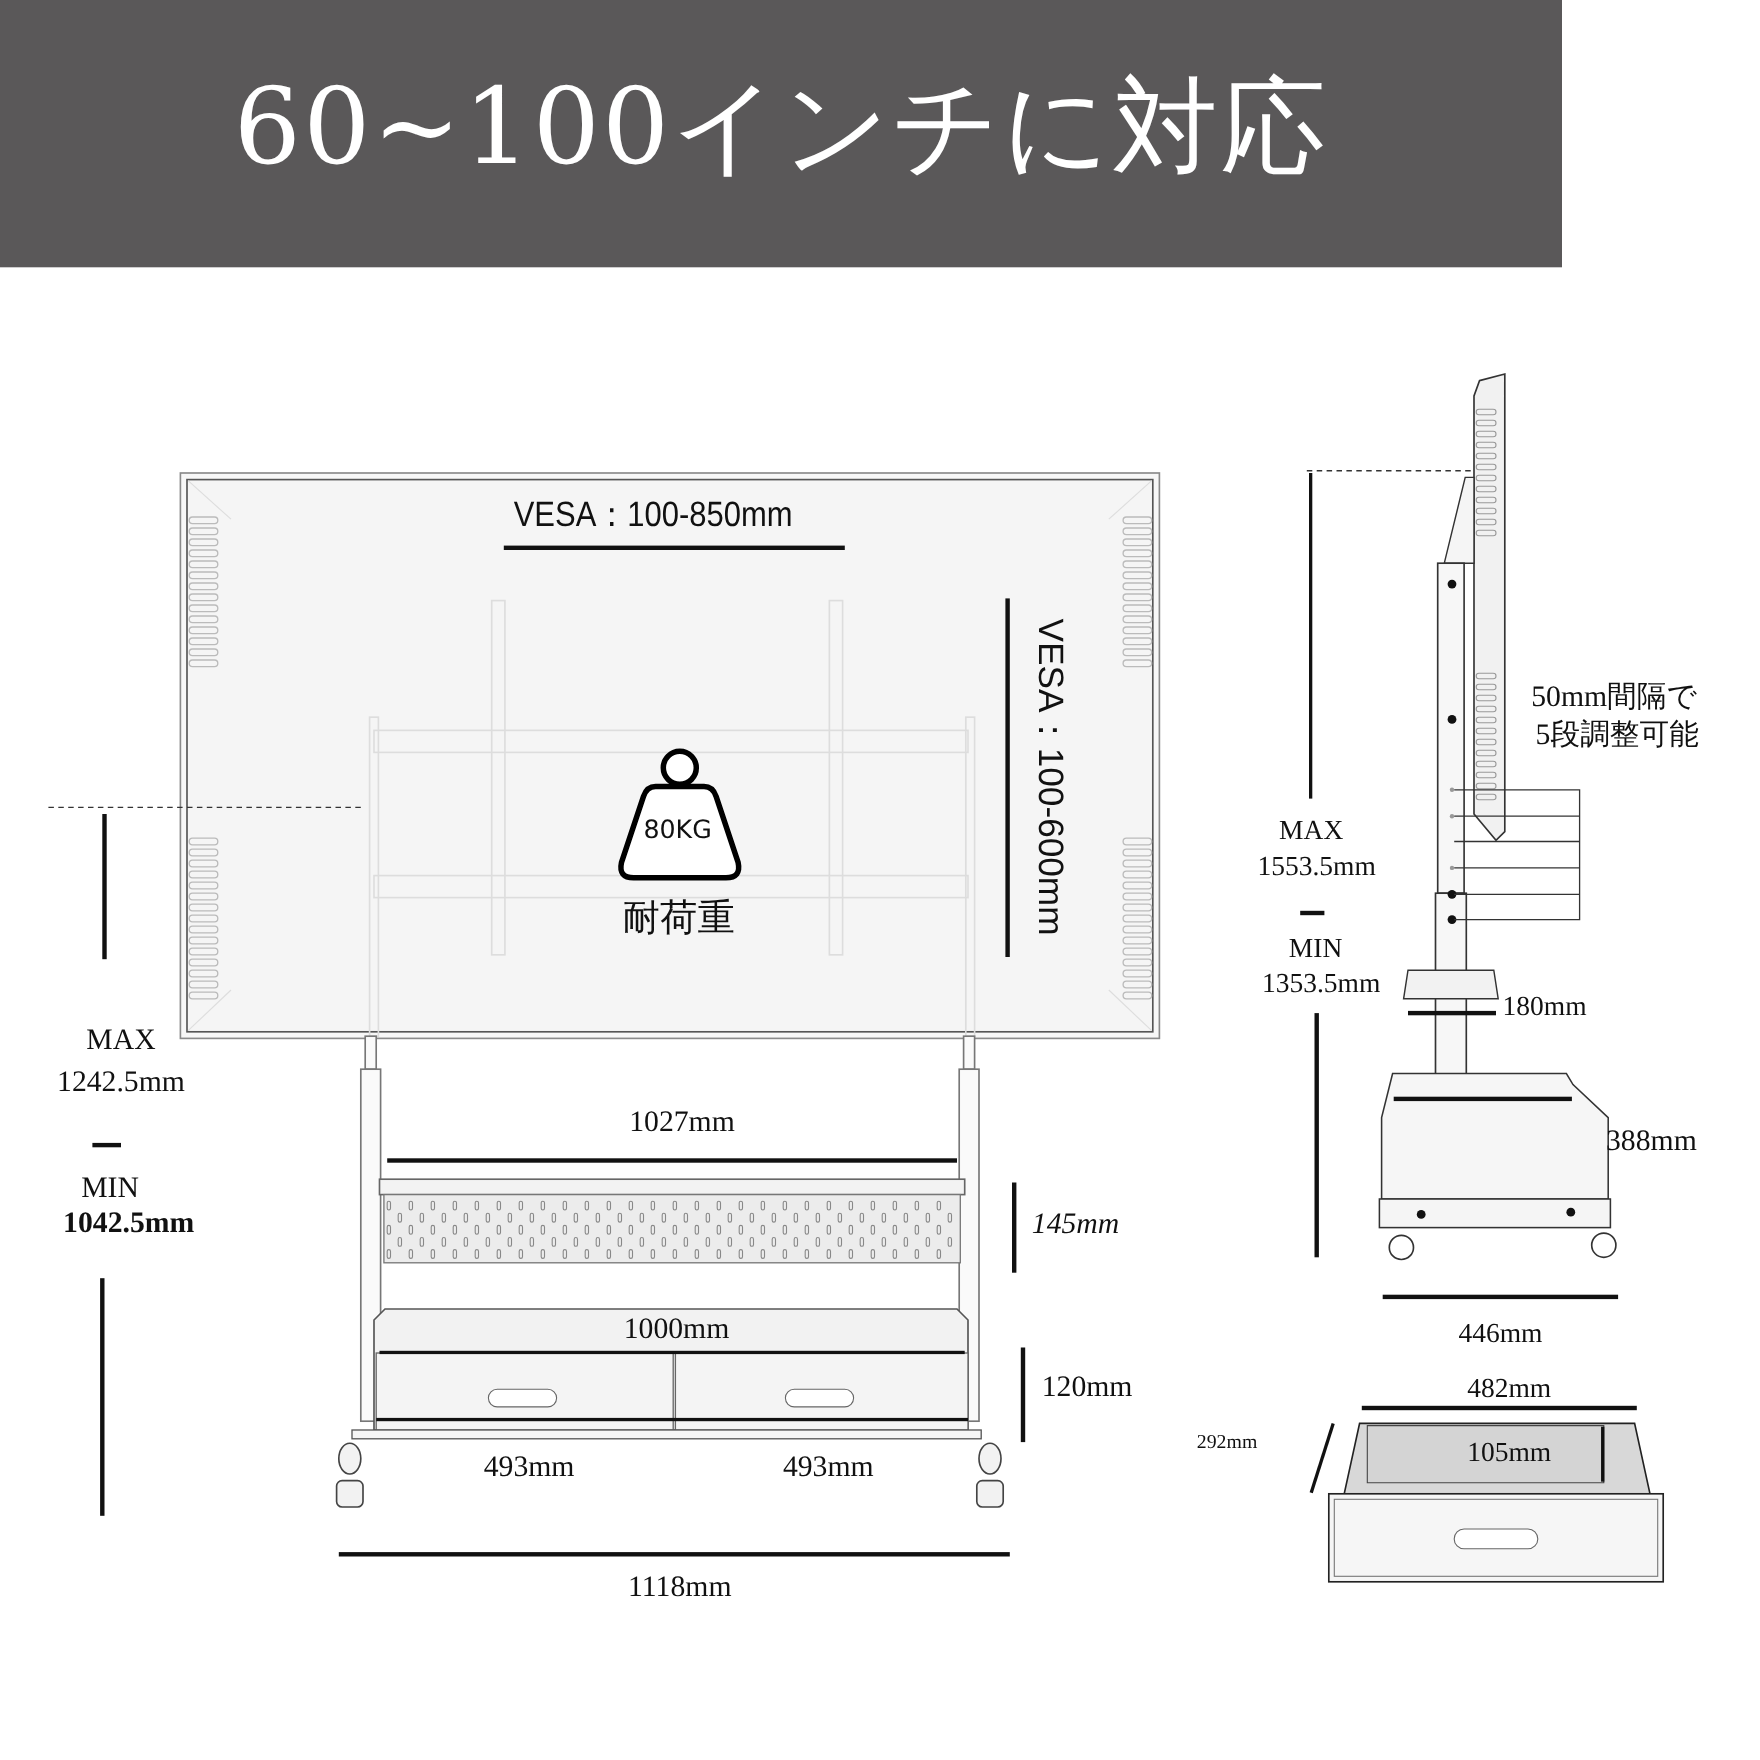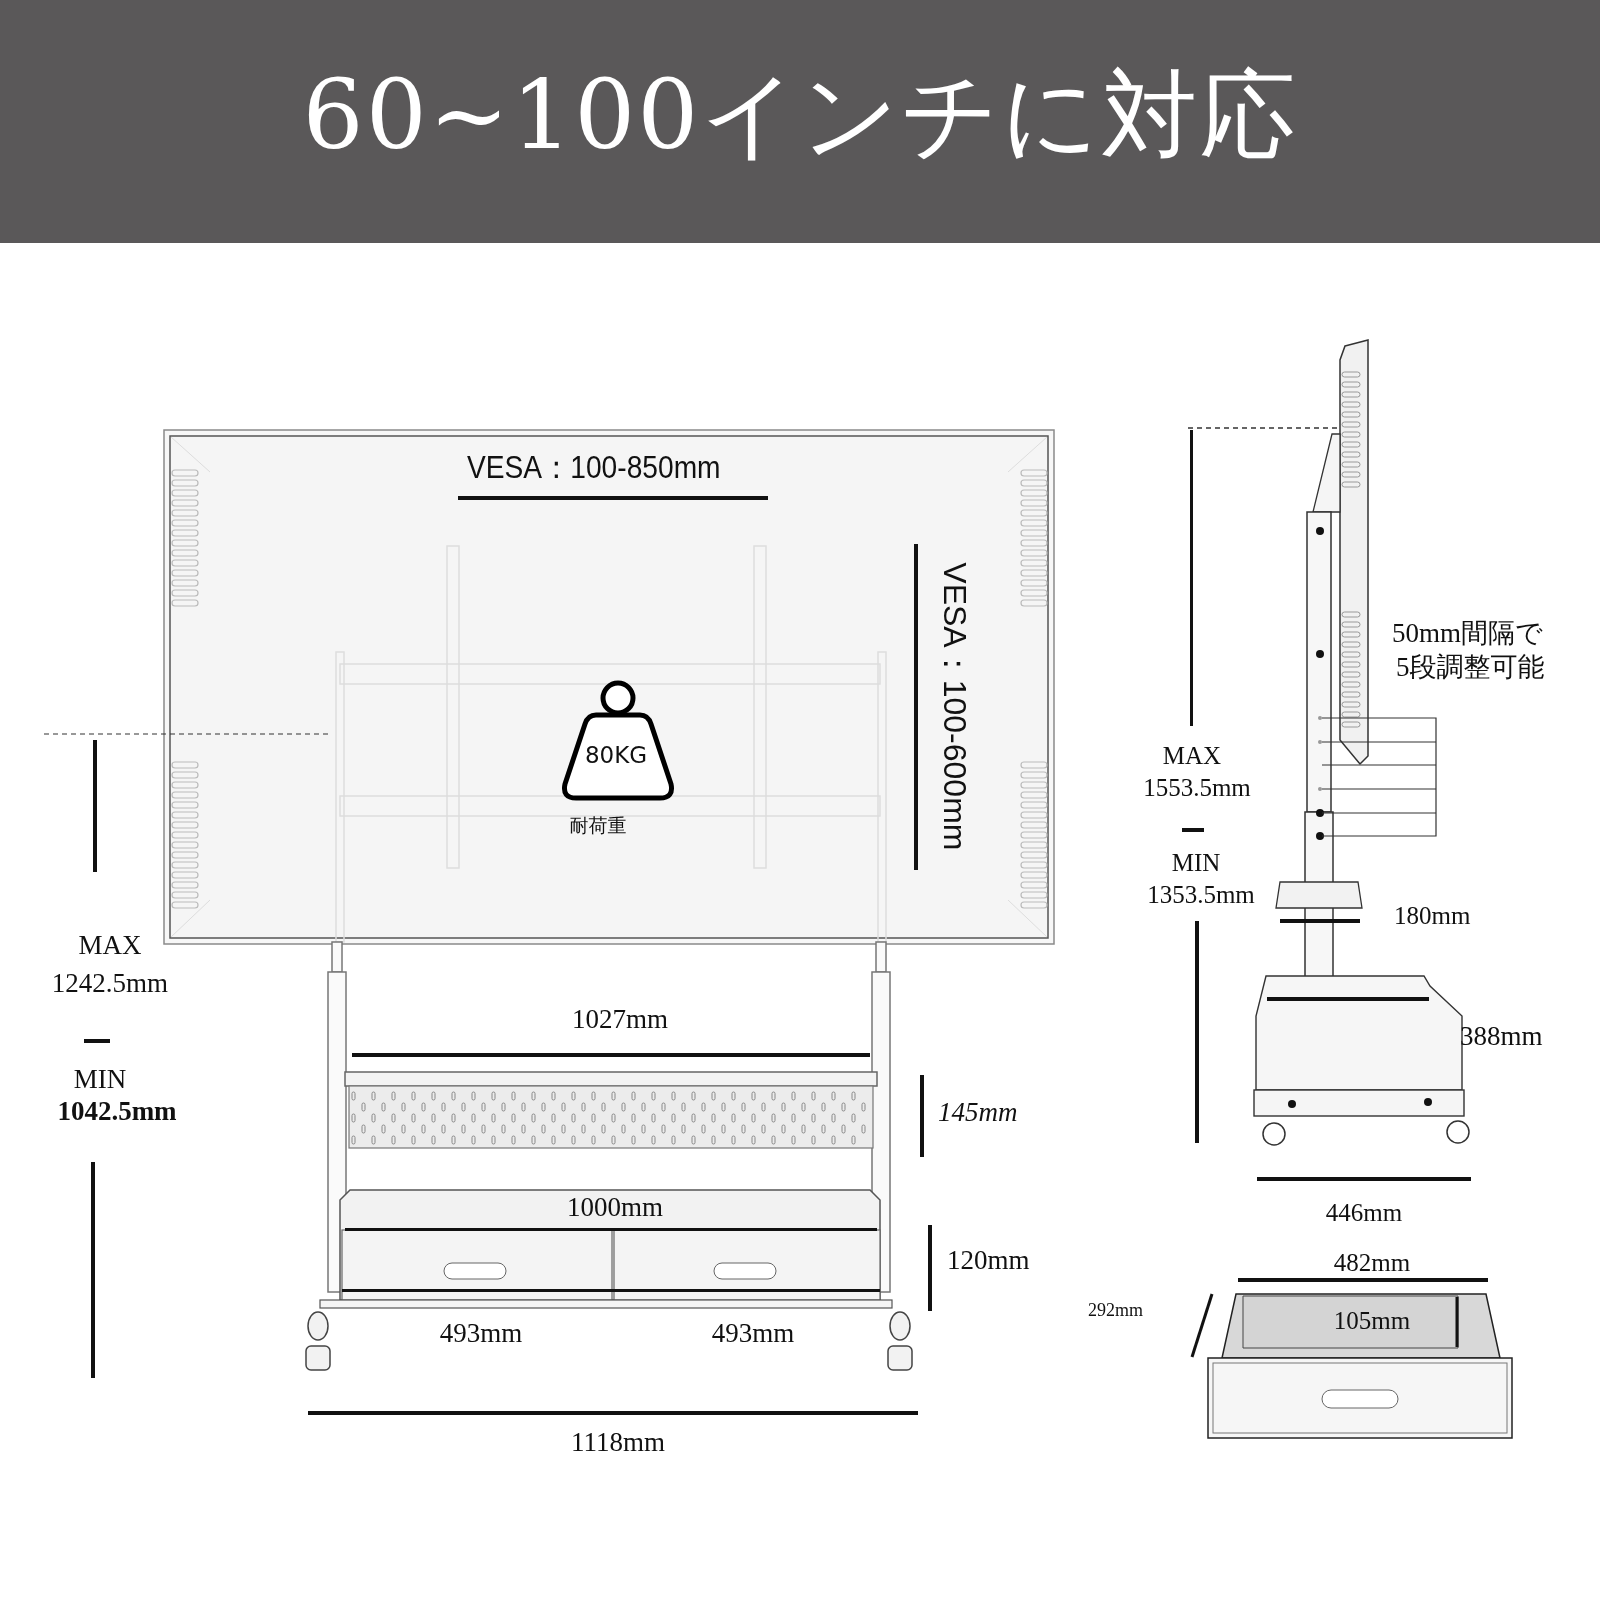--- a/index.html
+++ b/index.html
@@ -3,21 +3,21 @@
 <meta charset="utf-8">
 <style>
   html, body { margin: 0; padding: 0; }
   body {
     width: 1600px; height: 1600px; position: relative; overflow: hidden;
     background: #ffffff;
     font-family: "Liberation Serif", "DejaVu Serif", serif;
     color: #111;
   }
   .banner {
-    position: absolute; left: 0; top: 0; width: 1600px; height: 243px;
+    position: absolute; left: 0; top: 0; width: 1420px; height: 243px;
     background: #5a5859;
     display: flex; align-items: center; justify-content: center;
   }
   .banner-title {
     color: #ffffff; font-size: 96px; letter-spacing: 2px;
     font-family: "DejaVu Serif", "Liberation Serif", serif;
     font-weight: normal; margin-top: -10px;
   }
   .lbl { position: absolute; white-space: nowrap; font-size: 27px; line-height: 1.15; }
   .center { text-align: center; }
@@ -268,21 +268,21 @@
 <div class="bar" style="left:1280px;top:919px;width:80px;height:4px;"></div>
 <div class="bar" style="left:1267px;top:997px;width:162px;height:4px;"></div>
 <div class="bar" style="left:1257px;top:1177px;width:214px;height:4px;"></div>
 <div class="bar" style="left:1238px;top:1278px;width:250px;height:4px;"></div>
 
 <svg style="left:556px;top:672px;" width="120" height="130">
   <circle cx="62" cy="26" r="15" fill="#fff" stroke="#000" stroke-width="5"></circle>
   <path d="M40 43 L84 43 Q92 43 95 52 L115 112 Q118 126 104 126 L20 126 Q6 126 9 112 L29 52 Q32 43 40 43 Z" fill="#fff" stroke="#000" stroke-width="5" stroke-linejoin="round"></path>
 </svg>
 <div class="lbl center" style="left:566px;top:742px;width:100px;font-family:'DejaVu Sans','Liberation Sans',sans-serif;font-weight:normal;font-size:23px;">80KG</div>
-<div class="lbl center" style="left:548px;top:815px;width:100px;font-size:19px;">耐荷重</div>
+<div class="lbl center" style="left:566px;top:815px;width:100px;font-size:34px;">耐荷重</div>
 
 <div class="lbl" style="left:467px;top:449px;font-size:32px;font-family:'Liberation Sans','DejaVu Sans',sans-serif;transform:scaleX(0.88);transform-origin:left;">VESA：100-850mm</div>
 <div class="lbl" style="left:800px;top:688px;font-size:32px;font-family:'Liberation Sans','DejaVu Sans',sans-serif;transform:rotate(90deg);transform-origin:center;width:310px;text-align:center;">VESA：100-600mm</div>
 
 <div class="lbl center" style="left:40px;top:930px;width:140px;">MAX</div>
 <div class="lbl center" style="left:20px;top:968px;width:180px;">1242.5mm</div>
 <div class="lbl center" style="left:30px;top:1064px;width:140px;">MIN</div>
 <div class="lbl center" style="left:22px;top:1096px;width:190px;font-weight:bold;">1042.5mm</div>
 
 <div class="lbl center" style="left:520px;top:1004px;width:200px;text-align:center;">1027mm</div>
@@ -292,19 +292,19 @@
 <div class="lbl center" style="left:381px;top:1318px;width:200px;">493mm</div>
 <div class="lbl center" style="left:653px;top:1318px;width:200px;">493mm</div>
 <div class="lbl center" style="left:518px;top:1427px;width:200px;">1118mm</div>
 
 <div class="lbl" style="left:1392px;top:618px;">50mm間隔で</div>
 <div class="lbl" style="left:1396px;top:652px;">5段調整可能</div>
 <div class="lbl center" style="left:1122px;top:742px;width:140px;font-size:25px;">MAX</div>
 <div class="lbl center" style="left:1112px;top:774px;width:170px;font-size:25px;">1553.5mm</div>
 <div class="lbl center" style="left:1126px;top:849px;width:140px;font-size:25px;">MIN</div>
 <div class="lbl center" style="left:1116px;top:881px;width:170px;font-size:25px;">1353.5mm</div>
-<div class="lbl" style="left:1366px;top:902px;font-size:25px;margin-left:28px;">180mm</div>
+<div class="lbl" style="left:1366px;top:902px;font-size:25px;">180mm</div>
 <div class="lbl" style="left:1460px;top:992px;margin-top:29px;">388mm</div>
 <div class="lbl center" style="left:1274px;top:1199px;width:180px;font-size:25px;">446mm</div>
 
 <div class="lbl center" style="left:1282px;top:1249px;width:180px;font-size:25px;">482mm</div>
 <div class="lbl" style="left:1088px;top:1300px;font-size:18px;">292mm</div>
 <div class="lbl center" style="left:1282px;top:1307px;width:180px;font-size:25px;">105mm</div>
 
 </body></html>

